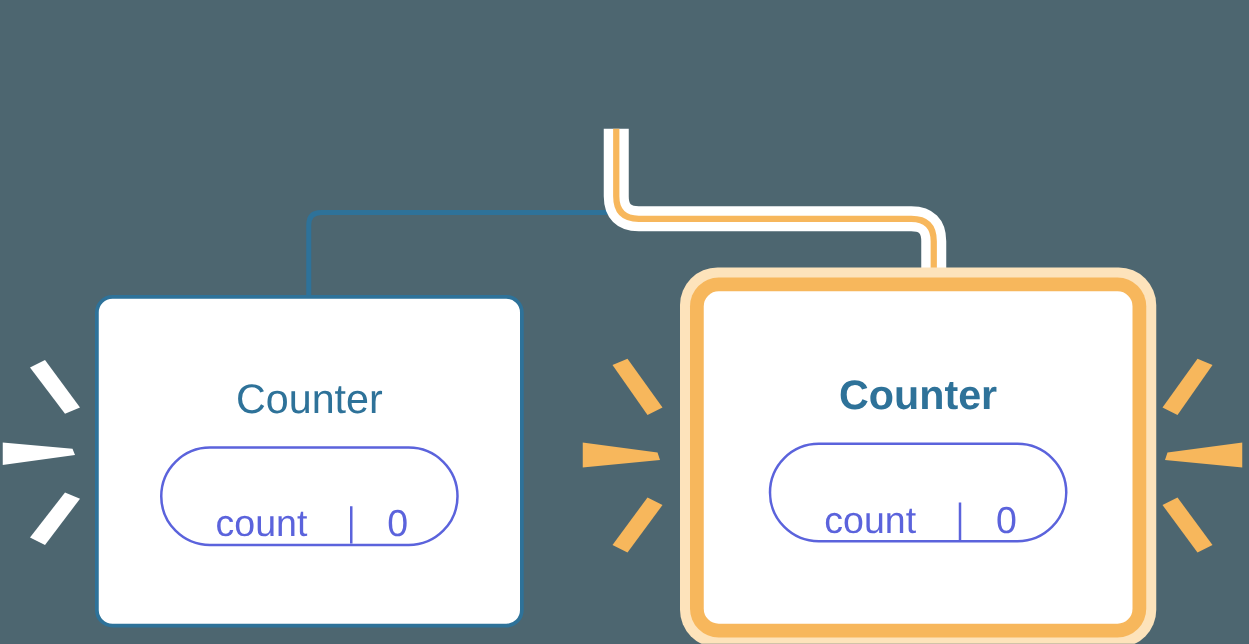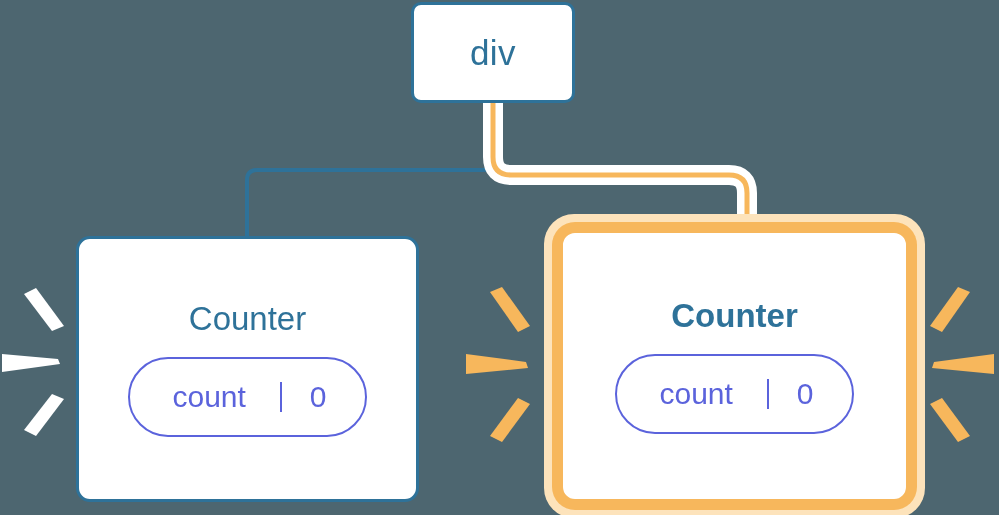--- a/index.html
+++ b/index.html
@@ -89,21 +89,21 @@
     font-size: 33px;
     color: #2e7299;
     font-weight: 700;
     margin-bottom: 22px;
     line-height: 1;
   }
 
   
   .state-pill {
     display: flex;
-    align-items: center;
+    align-items: flex-end;
     border: 2px solid #5b63dc;
     border-radius: 999px;
     height: 76px;
     overflow: hidden;
   }
   .pill-key, .pill-value {
     display: flex;
     align-items: center;
     justify-content: center;
     color: #5b63dc;
@@ -153,23 +153,20 @@
     <polygon points="0,76 0,96 62,90 60,84" fill="#f7b75c"></polygon>
     <polygon points="52,120 64,126 36,164 24,158" fill="#f7b75c"></polygon>
   </svg>
 
   <svg class="burst burst-right-inner" width="66" height="175" viewBox="0 0 66 175" aria-hidden="true">
     <polygon points="42,14 30,9 2,48 14,54" fill="#f7b75c"></polygon>
     <polygon points="66,76 66,96 4,90 6,84" fill="#f7b75c"></polygon>
     <polygon points="14,120 2,126 30,164 42,158" fill="#f7b75c"></polygon>
   </svg>
 
-  <div class="node node-div">
-    <div class="node-title">div</div>
-  </div>
 
   <div class="node node-counter-left">
     <div class="node-title">Counter</div>
     <div class="state-pill">
       <div class="pill-key">count</div>
       <div class="pill-value">0</div>
     </div>
   </div>
 
   <div class="node node-counter-right">

